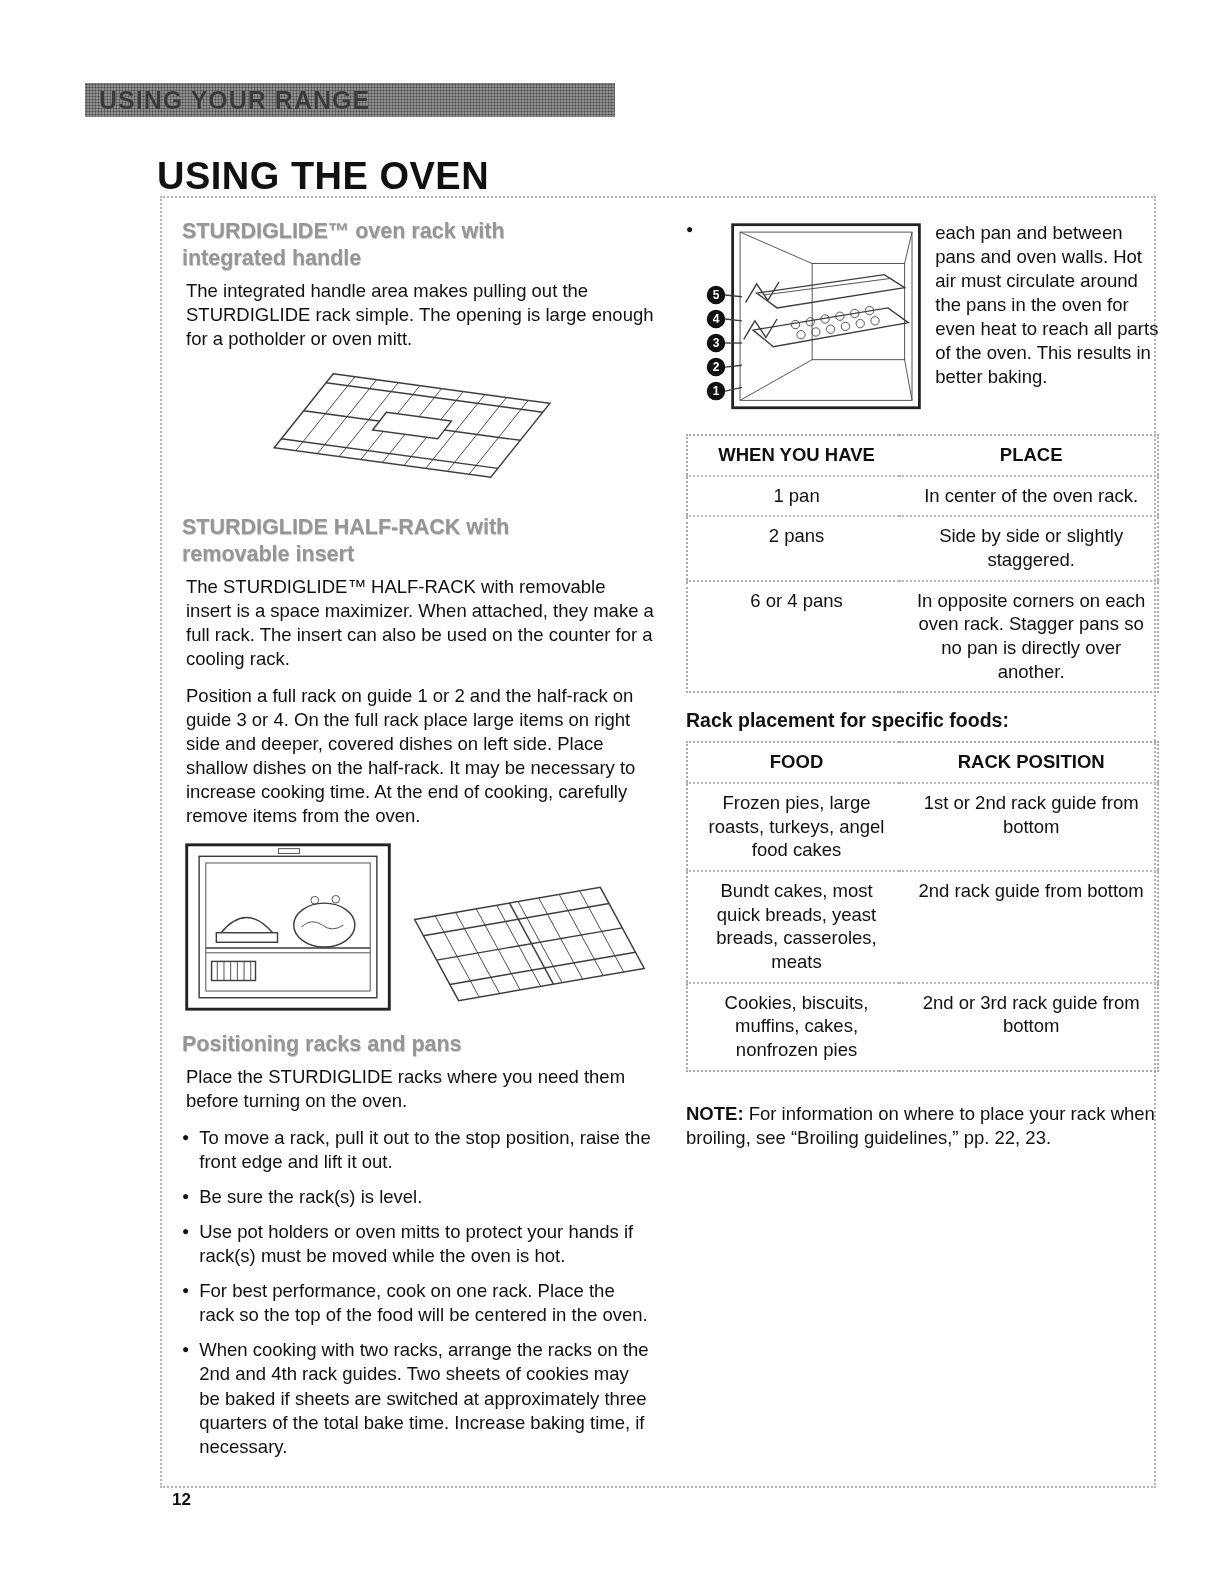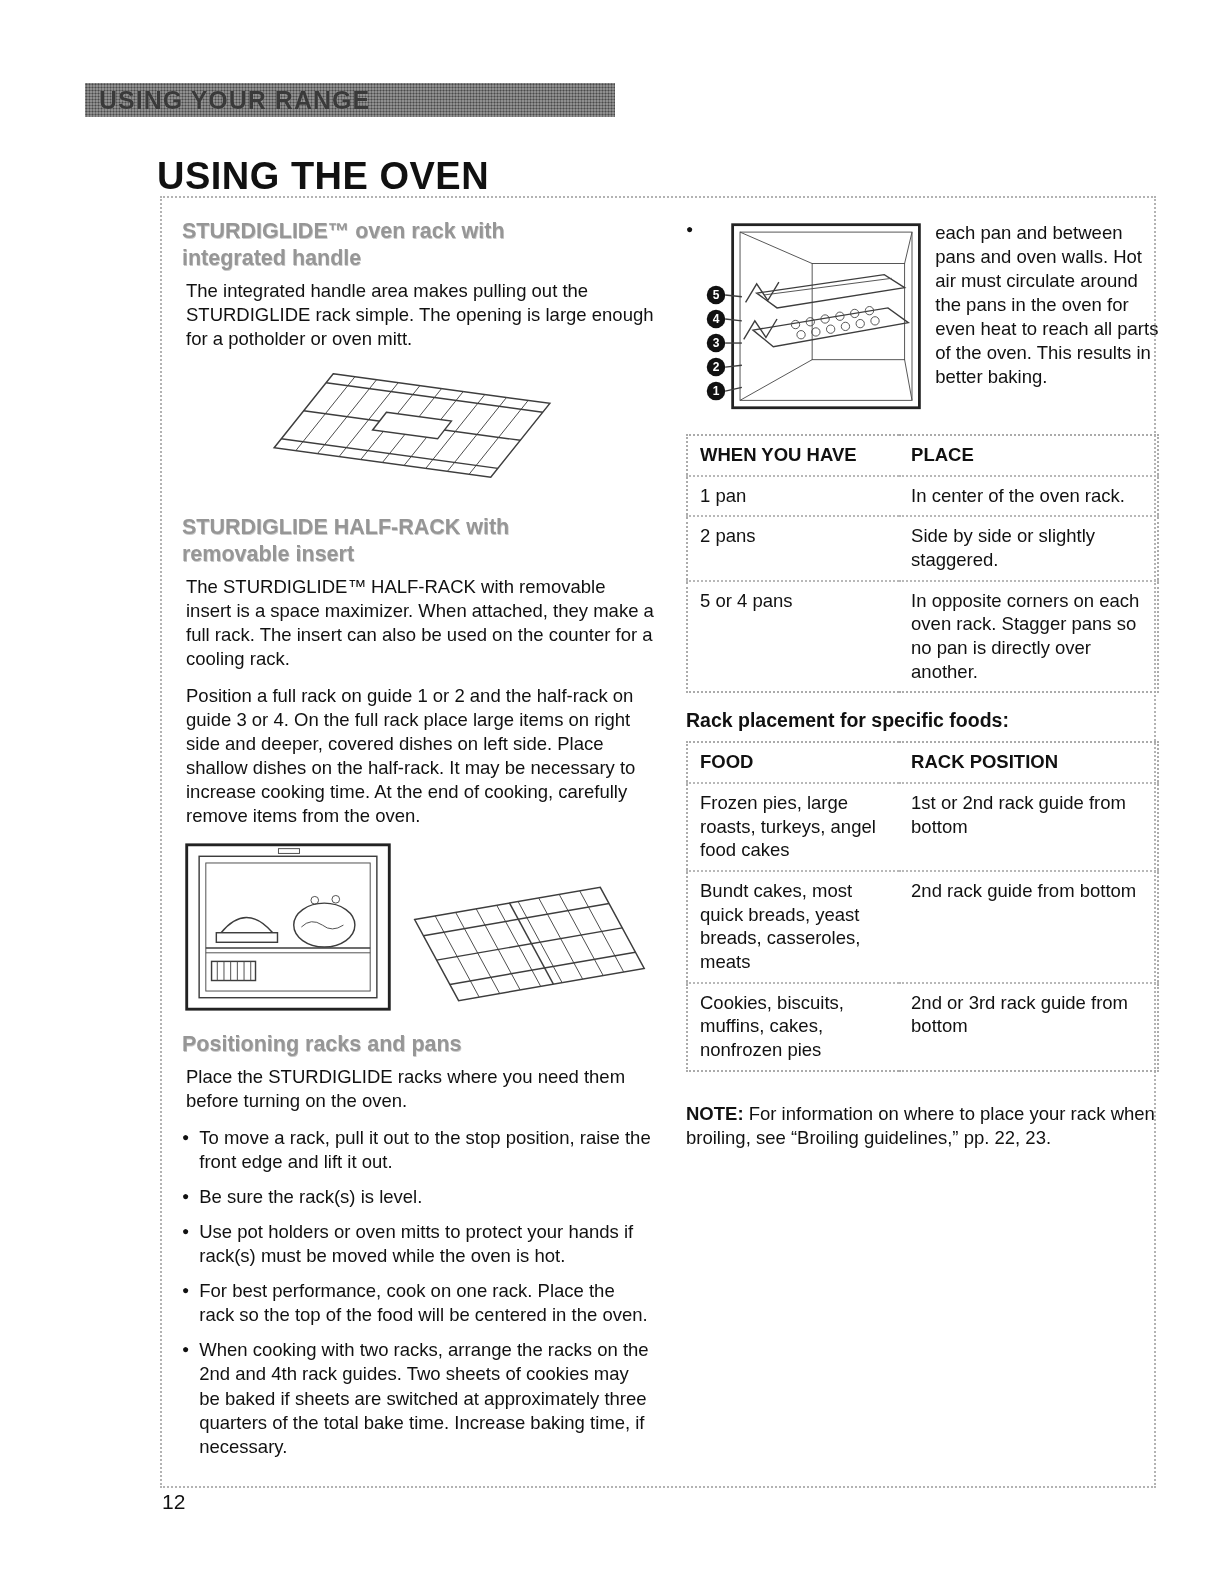--- a/index.html
+++ b/index.html
@@ -53,31 +53,31 @@
 
   .oven-row { display:flex; gap:10px; margin-top:3px; }
   .oven-row .space-rest { display:block; width:224px; font-size:18.5px; line-height:1.3; }
 
   .table-title { font-size:19.5px; font-weight:bold; margin:10px 0 9px 0; }
   table.dtable {
     width:100%; border-collapse:collapse; border:2px dotted #ababab;
     font-size:18.5px; margin:0 0 16px 0;
   }
   table.dtable th, table.dtable td {
-    text-align:left; vertical-align:top; padding:7px 6px 8px 12px;
+    text-align:center; vertical-align:top; padding:7px 6px 8px 12px;
     border-bottom:2px dotted #b8b8b8; line-height:1.28;
   }
   table.dtable tr:last-child td { border-bottom:none; }
   table.dtable th { font-weight:bold; }
   table.dtable .c1 { width:45%; }
 
   .note { font-size:18.5px; line-height:1.32; margin-top:30px; }
   .note b { font-weight:bold; }
 
-  .page-number { position:absolute; left:162px; top:1490px; font-size:21px; font-weight:normal; }
+  .page-number { position:absolute; left:172px; top:1490px; font-size:17px; font-weight:bold; }
 
   svg .ln { stroke:#3d3d3d; stroke-width:1.5; fill:none; }
   svg .ln-thin { stroke:#4a4a4a; stroke-width:1; fill:none; }
   svg .ln-thick { stroke:#222; stroke-width:3; fill:none; }
   svg .badge-txt { fill:#fff; font-size:13px; font-weight:bold; font-family:"Liberation Sans",sans-serif; }
 </style>
 </head>
 <body>
 
 <div class="banner">USING YOUR RANGE</div>
@@ -255,21 +255,21 @@
       </tr>
       <tr>
         <td>1 pan</td>
         <td>In center of the oven rack.</td>
       </tr>
       <tr>
         <td>2 pans</td>
         <td>Side by side or slightly staggered.</td>
       </tr>
       <tr>
-        <td>5 or 4 pans</td>
+        <td>6 or 4 pans</td>
         <td>In opposite corners on each oven rack. Stagger pans so no pan is directly over another.</td>
       </tr>
     </tbody>
       </table>
 
     <div class="table-title">Rack placement for specific foods:</div>
     <table class="dtable">
       <tbody>
           <tr>
         <th class="c1">FOOD</th>

